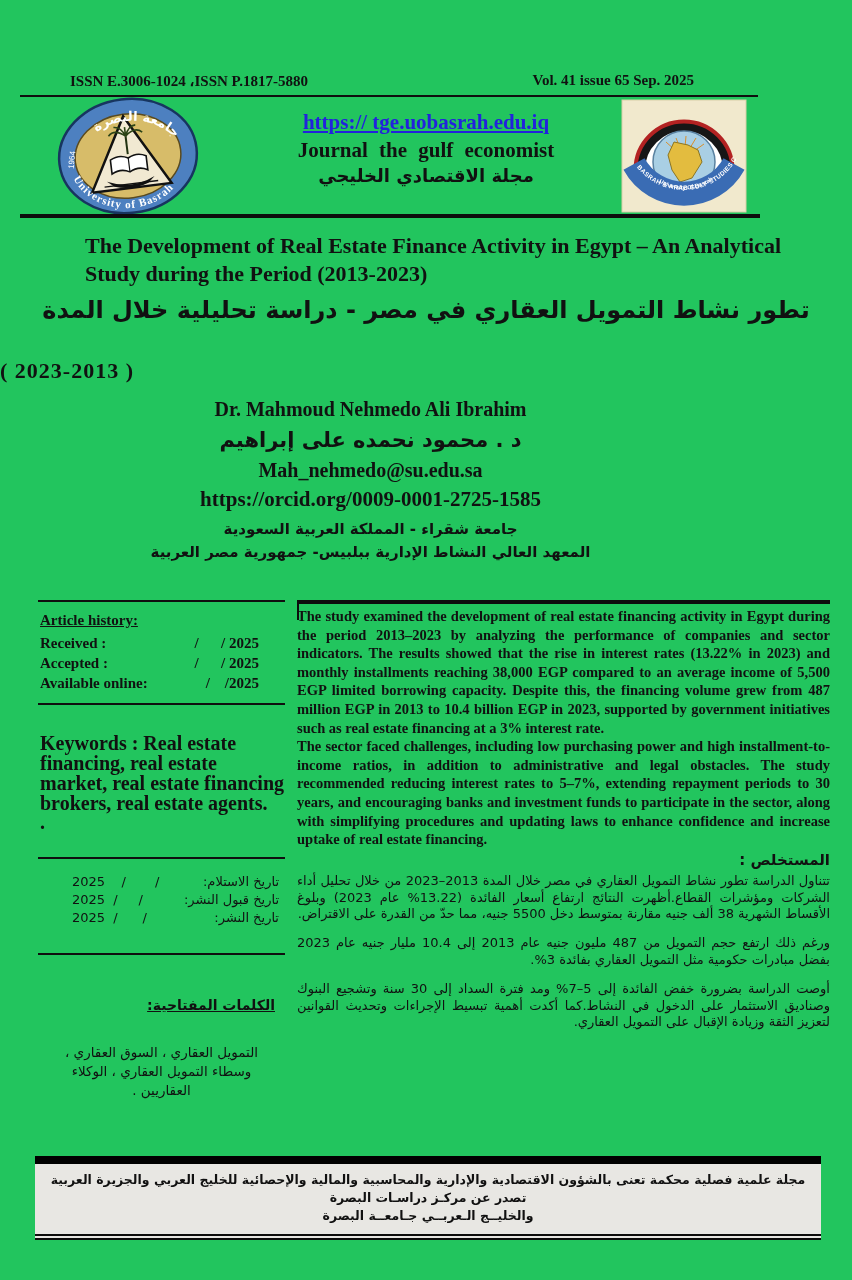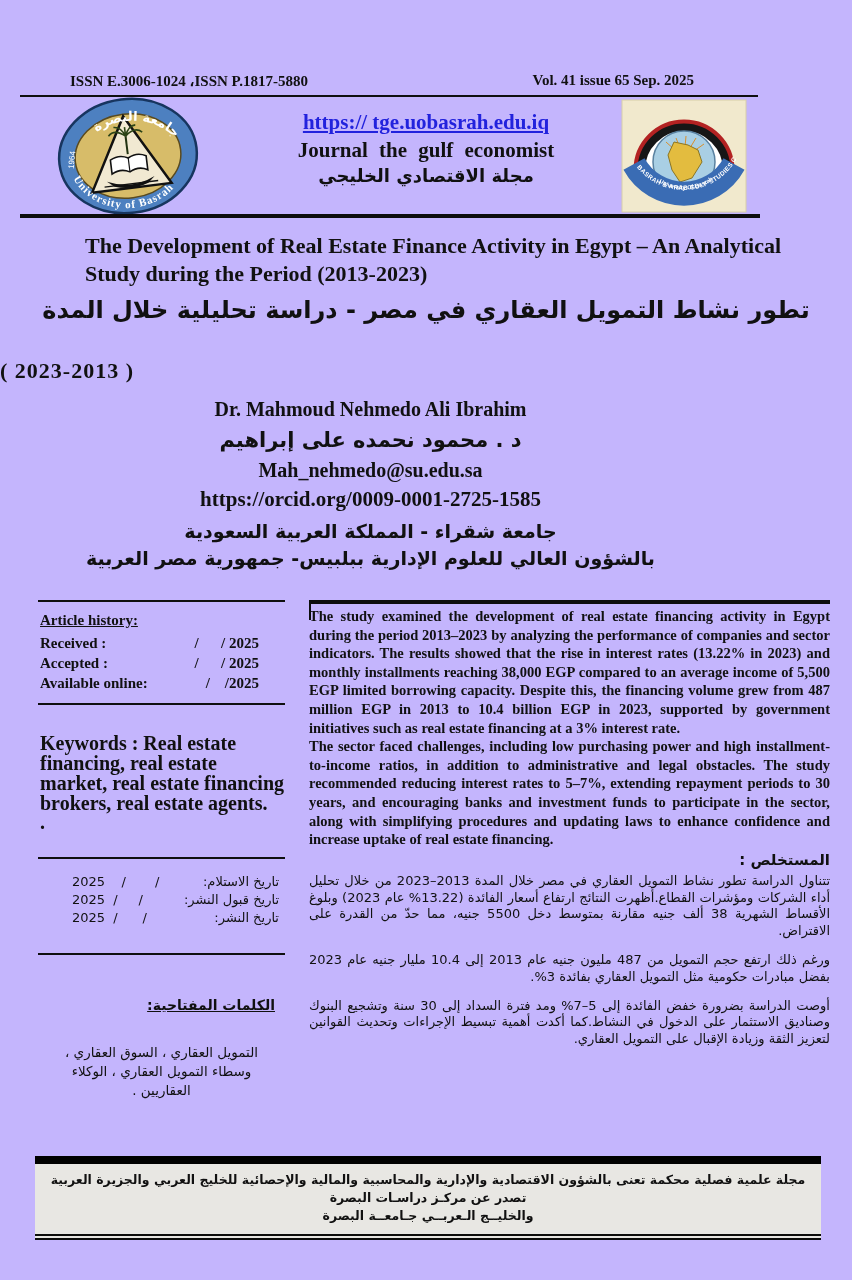--- a/index.html
+++ b/index.html
@@ -1,19 +1,19 @@
 <!DOCTYPE html>
 <html><head>
 <meta charset="utf-8">
 <style>
   html,body{margin:0;padding:0;background:#fff;}
   .page{
     position:relative;
     width:852px;height:1280px;
-    background:#c4b5fd;
+    background:#22c55e;
     overflow:hidden;
     color:#111;
     font-family:"Liberation Serif", serif;
   }
   
   .issn-row{
     position:absolute;top:72px;left:70px;right:158px;
     display:flex;justify-content:space-between;
     font-size:15px;font-weight:bold;white-space:nowrap;
   }
@@ -51,23 +51,23 @@
   .period-line{
     position:absolute;top:358px;left:0;width:852px;
     font-size:22px;font-weight:bold;letter-spacing:1px;
   }
   .author-block{position:absolute;top:398px;left:0;width:741px;text-align:center;}
   .author-name{font-size:20px;font-weight:bold;margin-bottom:7px;}
   .author-name-ar{font-size:21px;font-weight:bold;direction:rtl;font-family:"DejaVu Sans",sans-serif;margin-bottom:7px;}
   .author-email{font-size:20px;font-weight:bold;margin-bottom:5px;}
   .author-email a,.author-orcid a{color:#111;text-decoration:none;}
   .author-orcid{font-size:21px;font-weight:bold;margin-bottom:8px;}
-  .affil{font-size:19px;font-weight:bold;direction:rtl;font-family:"DejaVu Sans",sans-serif;margin-bottom:5px;}
-  
-  .columns{position:absolute;top:600px;left:38px;width:792px;display:flex;gap:24px;}
+  .affil{font-size:15px;font-weight:bold;direction:rtl;font-family:"DejaVu Sans",sans-serif;margin-bottom:5px;}
+  
+  .columns{position:absolute;top:600px;left:38px;width:792px;display:flex;gap:12px;}
   .left-col{width:247px;flex:none;}
   .lc-rule{border-top:2px solid #0f0f0f;width:100%;}
   .history{padding:10px 0 10px 2px;font-size:15px;font-weight:bold;}
   .history-title{text-decoration:underline;margin-bottom:4px;}
   .h-row{display:flex;justify-content:space-between;padding-right:26px;line-height:20px;}
   .h-row .val{white-space:pre;}
   .kw-en{padding:28px 0 26px 2px;font-size:20px;font-weight:bold;line-height:20px;}
   .kw-dot{line-height:18px;}
   .dates-ar{direction:rtl;padding:14px 6px 26px 34px;font-size:13px;font-family:"DejaVu Sans",sans-serif;}
   .d-row{display:flex;justify-content:space-between;line-height:18px;}
@@ -194,21 +194,21 @@
   <h1 class="title-en" style="margin:0">The Development of Real Estate Finance Activity in Egypt – An Analytical Study during the Period (2013-2023)</h1>
   <div class="title-ar">تطور نشاط التمويل العقاري في مصر - دراسة تحليلية خلال المدة</div>
   <div class="period-line">( 2023-2013 )</div>
 
   <div class="author-block">
     <div class="author-name">Dr. Mahmoud Nehmedo Ali Ibrahim</div>
     <div class="author-name-ar">د . محمود نحمده على إبراهيم</div>
     <div class="author-email"><a href="#">Mah_nehmedo@su.edu.sa</a></div>
     <div class="author-orcid"><a href="#">https://orcid.org/0009-0001-2725-1585</a></div>
     <div class="affil">جامعة شقراء - المملكة العربية السعودية</div>
-    <div class="affil">بالشؤون العالي للعلوم الإدارية ببلبيس- جمهورية مصر العربية</div>
+    <div class="affil">المعهد العالي النشاط الإدارية ببلبيس- جمهورية مصر العربية</div>
   </div>
 
   <div class="columns">
 
     <aside class="left-col">
       <div class="lc-rule"></div>
 
       <div class="history">
         <div class="history-title">Article history:</div>
         <div class="h-row">

